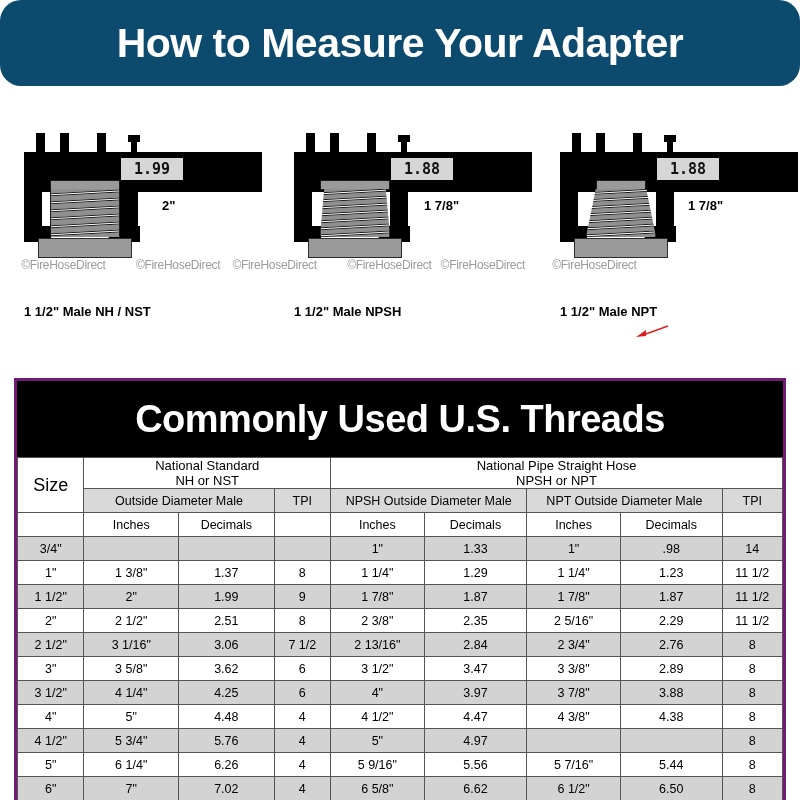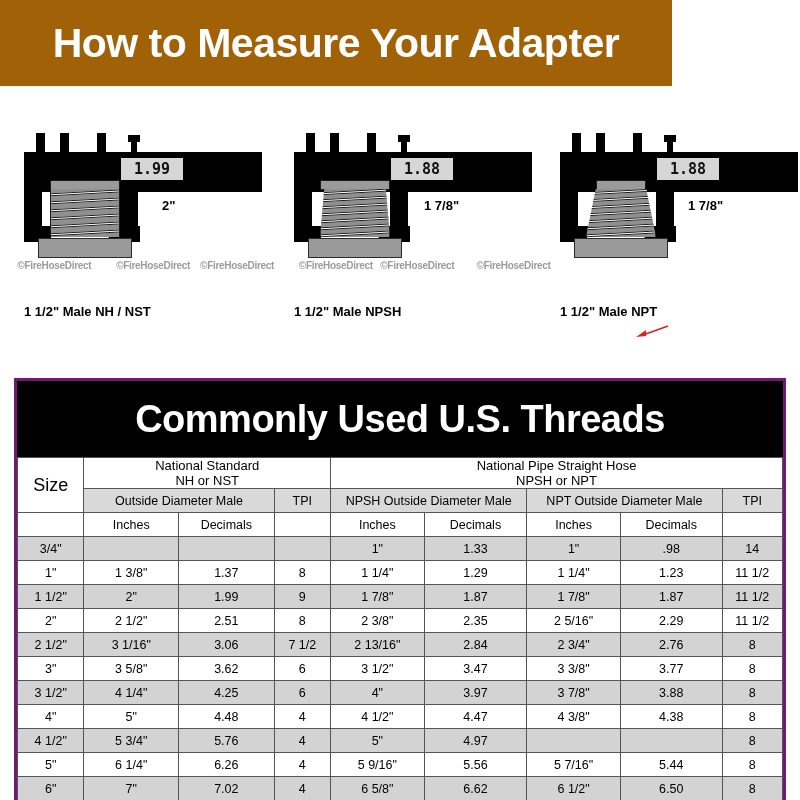--- a/index.html
+++ b/index.html
@@ -6,23 +6,23 @@
   body{
     width:800px;height:800px;
     background:#ffffff;
     font-family:"Liberation Sans", sans-serif;
     overflow:hidden;
     position:relative;
   }
 
   
   .title-banner{
-    position:absolute;left:0;top:0;width:672px;height:86px;
-    background:#a16207;
-    display:flex;align-items:center;justify-content:center;
+    position:absolute;left:0;top:0;width:800px;height:86px;
+    background:#0c4a6e;
+    display:flex;align-items:center;justify-content:center;border-radius:21px;
   }
   .title-banner .title-text{
     color:#ffffff;
     font-size:41px;
     font-weight:bold;
     letter-spacing:-0.5px;
     font-family:"Liberation Sans", sans-serif;
     white-space:nowrap;
   }
 
@@ -148,21 +148,21 @@
     white-space:nowrap;
   }
 
   
   .wm-band{
     position:absolute;left:0;top:168px;width:800px;height:22px;
     overflow:hidden;pointer-events:none;
     display:flex;align-items:center;
   }
   .wm-band .wm-txt{
-    color:#9b9b9b;font-size:10px;font-weight:bold;
+    color:#9b9b9b;font-size:12px;font-weight:normal;
     white-space:nowrap;letter-spacing:-0.3px;
     font-family:"Liberation Sans", sans-serif;
   }
 
   
   .fig-caption{
     position:absolute;top:218px;left:22px;
     font-size:13px;font-weight:bold;color:#000;white-space:nowrap;
   }
 
@@ -475,21 +475,21 @@
           <td>8</td>
         </tr>
         <tr class="plain">
           <td class="sizecell">3"</td>
           <td class="grp-sep">3 5/8"</td>
           <td>3.62</td>
           <td>6</td>
           <td class="grp-sep">3 1/2"</td>
           <td>3.47</td>
           <td>3 3/8"</td>
-          <td>3.77</td>
+          <td>2.89</td>
           <td>8</td>
         </tr>
         <tr class="shaded">
           <td class="sizecell">3 1/2"</td>
           <td class="grp-sep">4 1/4"</td>
           <td>4.25</td>
           <td>6</td>
           <td class="grp-sep">4"</td>
           <td>3.97</td>
           <td>3 7/8"</td>

